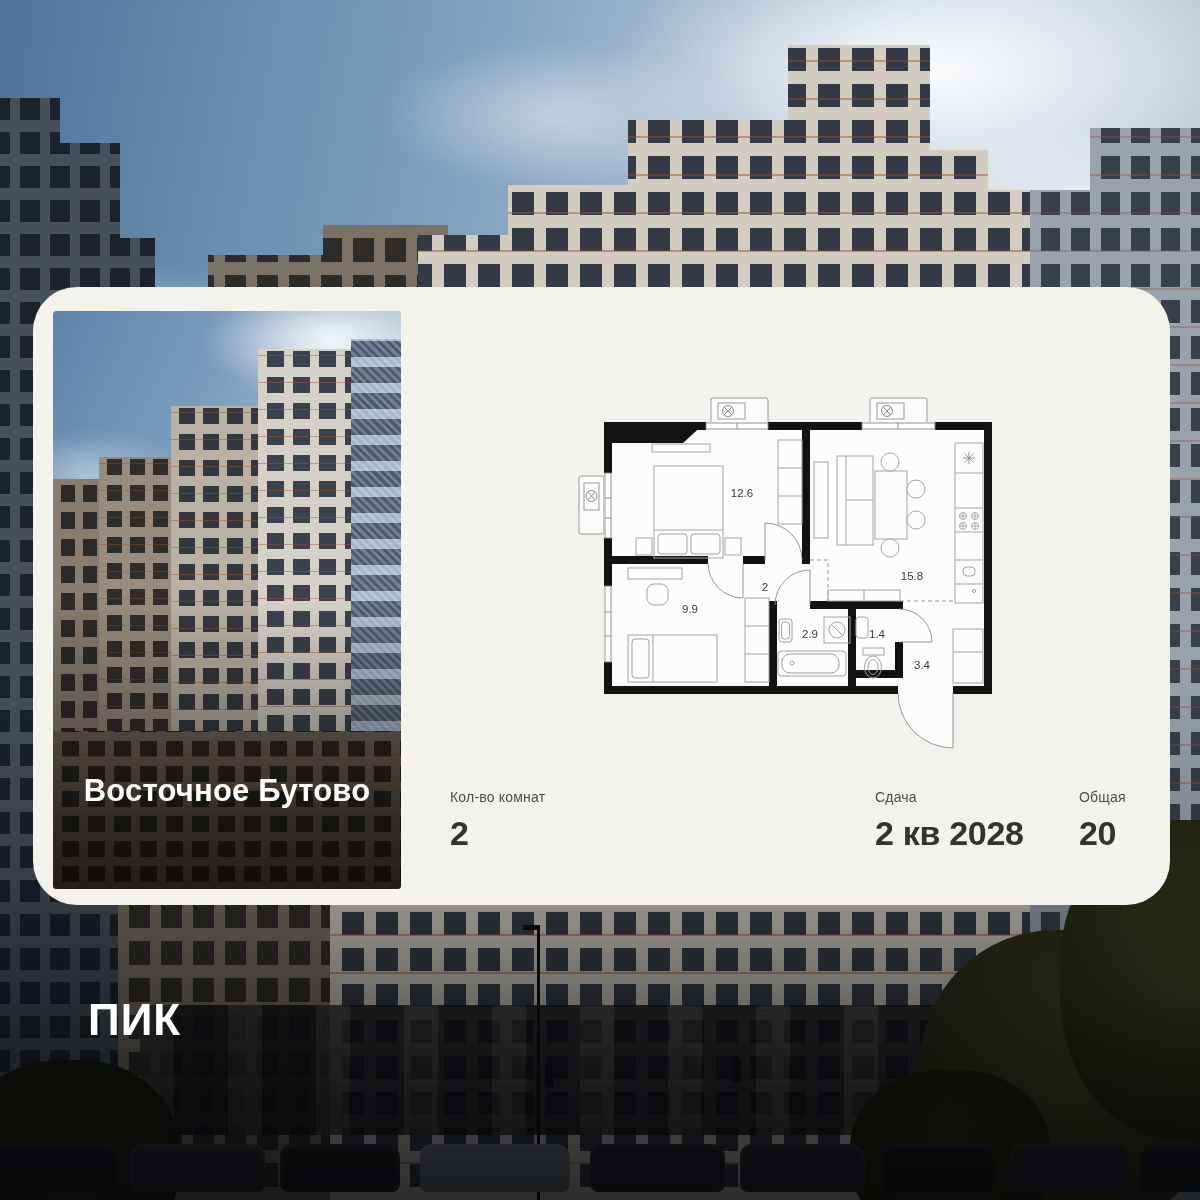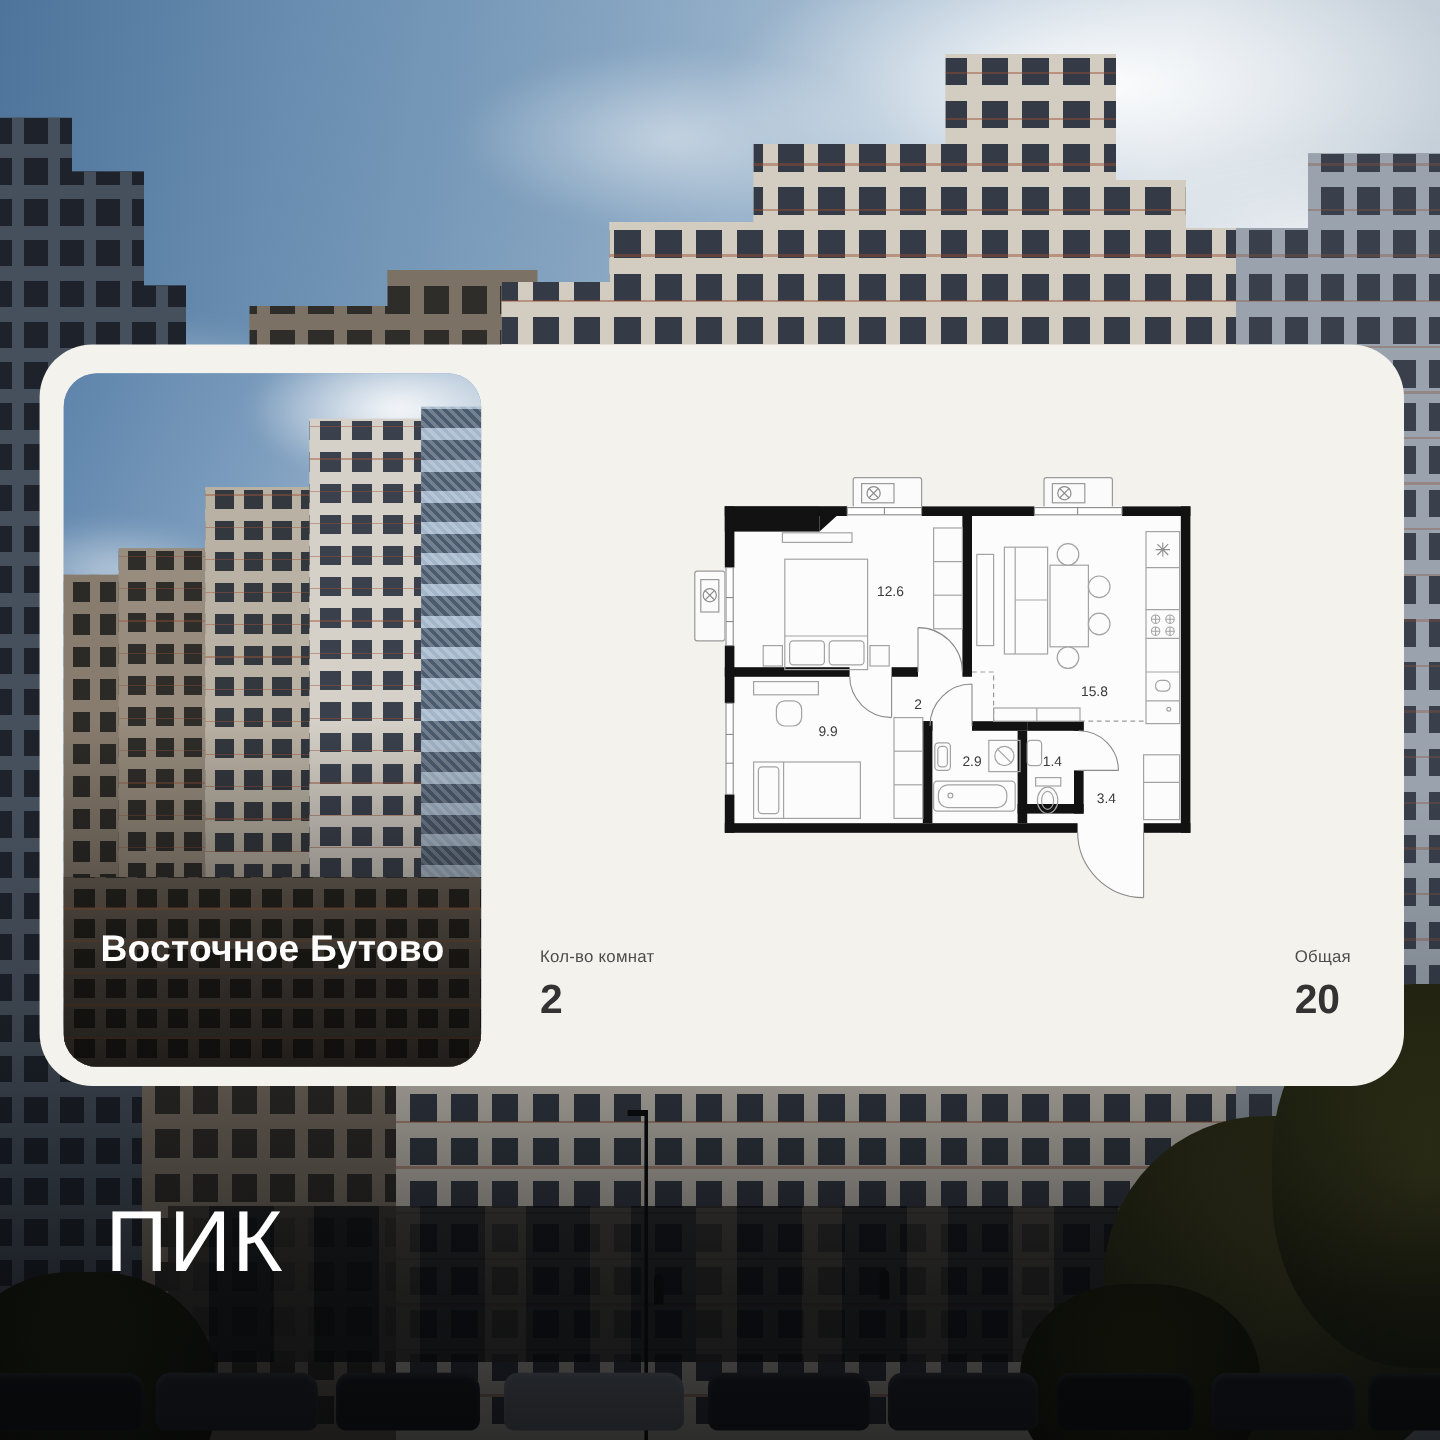--- a/index.html
+++ b/index.html
@@ -49,21 +49,21 @@
   .person{width:8px;height:25px;border-radius:4px 4px 1px 1px;background:#0d0e11;}
   .car{bottom:8px;height:48px;border-radius:12px 14px 8px 8px;
        box-shadow:inset 0 3px 4px rgba(200,210,225,.18);}
   .darkveil{inset:0;background:linear-gradient(180deg,rgba(6,7,9,0) 660px,rgba(6,7,9,.18) 840px,
             rgba(6,7,9,.45) 980px,rgba(5,6,8,.66) 1080px,rgba(4,5,7,.8) 1200px);}
 
   
   #card{left:33px;top:287px;width:1137px;height:618px;background:#f4f2ed;border-radius:44px;}
 
   
-  #photo{left:20px;top:24px;width:348px;height:578px;border-radius:28px;overflow:hidden;background:#7fa0c0;}
+  #photo{left:20px;top:24px;width:348px;height:578px;border-radius:4px;overflow:hidden;background:#7fa0c0;}
   .ph-sky{inset:0;background:linear-gradient(115deg,#5e84ab 0%,#7b9cbd 30%,#9db5cc 55%,#c2cfdb 78%,#cdd6de 100%);}
   .ph-tower{bottom:-1px;}
   .t1{left:0;width:58px;top:168px;height:600px;
       background:repeating-linear-gradient(90deg,#877c6e 0 8px,transparent 8px 22px),
                  repeating-linear-gradient(0deg,#877c6e 0 10px,#2b2a27 10px 27px);
       background-color:#877c6e;}
   .t2{left:46px;width:80px;top:146px;height:600px;
       background:repeating-linear-gradient(0deg,transparent 0 26px,rgba(150,80,52,.4) 26px 27px),
                  repeating-linear-gradient(90deg,#978c7d 0 8px,transparent 8px 23px),
                  repeating-linear-gradient(0deg,#978c7d 0 10px,#2e2d2a 10px 26px);
@@ -95,21 +95,21 @@
   
   .stat-label{font-size:14px;color:#4d4d4d;letter-spacing:.2px;}
   .stat-value{margin-top:9px;font-size:34px;font-weight:800;color:#333;letter-spacing:-.3px;}
   .stat{top:502px;}
   .s1{left:417px;} .s2{left:615px;} .s3{left:842px;} .s4{left:1046px;}
 
   
   #plan{left:542px;top:83px;width:440px;height:425px;}
 
   
-  #logo{left:88px;top:996px;color:#fff;font-size:72px;font-weight:400;letter-spacing:1px;line-height:1.1;}
+  #logo{left:88px;top:996px;color:#fff;font-size:44px;font-weight:700;letter-spacing:1px;line-height:1.1;}
 </style>
 </head>
 <body>
 
 <div id="backdrop" class="abs">
   <div class="abs sky"></div>
   <div class="abs cloud" style="left:600px;top:-60px;width:640px;height:260px;"></div>
   <div class="abs cloud" style="left:900px;top:120px;width:420px;height:200px;opacity:.9;"></div>
   <div class="abs cloud" style="left:-80px;top:260px;width:380px;height:170px;opacity:.55;"></div>
   <div class="abs cloud" style="left:380px;top:40px;width:360px;height:150px;opacity:.5;"></div>
@@ -301,19 +301,23 @@
       <text x="235" y="268">2.9</text>
       <text x="302" y="268">1.4</text>
       <text x="347" y="299">3.4</text>
     </g>
   </svg>
 
   <div class="abs stat s1">
     <div class="stat-label">Кол-во комнат</div>
     <div class="stat-value">2</div>
   </div>
+  <div class="abs stat s3">
+    <div class="stat-label">Сдача</div>
+    <div class="stat-value">2 кв 2028</div>
+  </div>
   <div class="abs stat s4">
     <div class="stat-label">Общая</div>
     <div class="stat-value">20</div>
   </div>
 </div>
 
 <div id="logo" class="abs">ПИК</div>
 
 </body></html>

